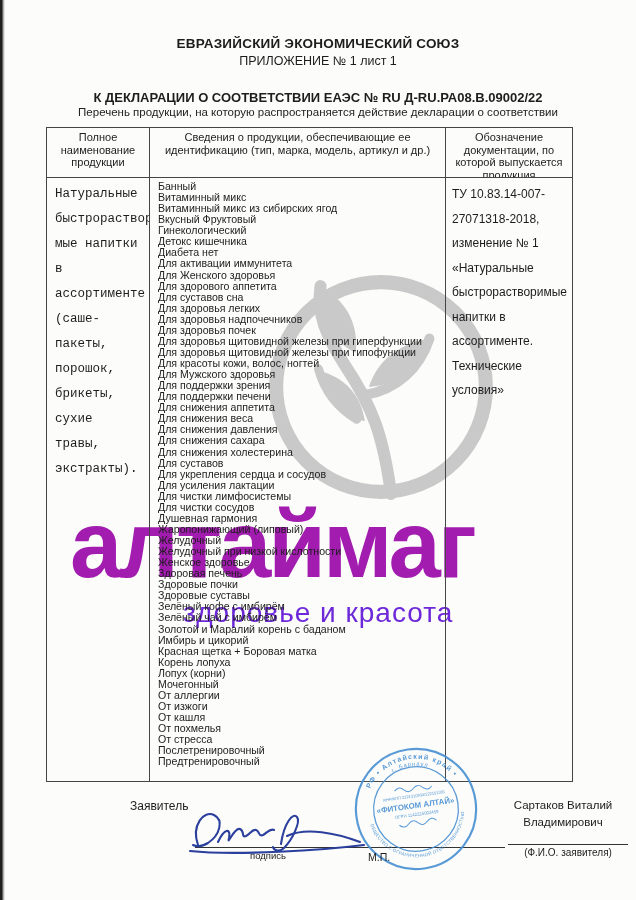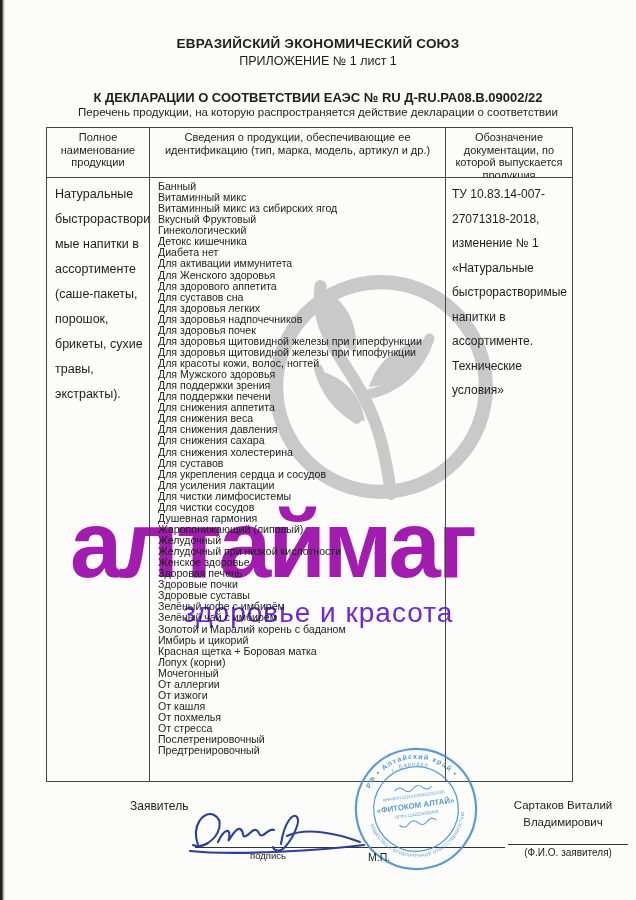--- a/index.html
+++ b/index.html
@@ -20,21 +20,21 @@
   .hdr-decl{top:90px;font-size:13px;font-weight:bold;}
   .hdr-sub{top:106px;font-size:11.5px;color:#222;}
   
   .tbl{position:absolute;left:46px;top:127px;width:527px;height:655px;z-index:2;
     border:1.5px solid #454545;box-sizing:border-box;display:grid;
     grid-template-columns:103px 296px 1fr;grid-template-rows:50px 1fr;background:transparent;}
   .cell{box-sizing:border-box;border-right:1.2px solid #454545;overflow:hidden;}
   .cell:nth-child(3n){border-right:none;}
   .hcell{border-bottom:1.2px solid #454545;font-size:11px;line-height:12.5px;text-align:center;
     padding:3px 4px 0 4px;}
-  .bcell1{padding:4px 4px 0 8px;font-size:12.5px;line-height:25px;}
+  .bcell1{padding:4px 4px 0 8px;font-size:12.5px;line-height:25px;font-family:Liberation Mono, monospace;}
   .bcell2{padding:3px 4px 0 8px;font-size:10.6px;line-height:11.07px;}
   .bcell3{padding:4px 2px 0 6px;font-size:12px;line-height:24.5px;}
   .product-line{white-space:nowrap;}
   
   .ft{position:absolute;z-index:2;}
   .ft-applicant{left:130px;top:799px;font-size:12px;}
   .sig-line{left:195px;top:847px;width:310px;height:0;border-top:1.2px solid #333;}
   .sig-caption{left:250px;top:850px;font-size:9.5px;color:#222;}
   .seal-caption{left:368px;top:851px;font-size:10.5px;z-index:5;}
   .fio-line{left:508px;top:844px;width:120px;height:0;border-top:1.2px solid #333;}
@@ -123,20 +123,21 @@
         <div class="product-line">Желудочный при низкой кислотности</div>
         <div class="product-line">Женское здоровье</div>
         <div class="product-line">Здоровая печень</div>
         <div class="product-line">Здоровые почки</div>
         <div class="product-line">Здоровые суставы</div>
         <div class="product-line">Зелёный кофе с имбирём</div>
         <div class="product-line">Зелёный чай с имбирём</div>
         <div class="product-line">Золотой и Маралий корень с баданом</div>
         <div class="product-line">Имбирь и цикорий</div>
         <div class="product-line">Красная щетка + Боровая матка</div>
+        <div class="product-line">Корень лопуха</div>
         <div class="product-line">Лопух (корни)</div>
         <div class="product-line">Мочегонный</div>
         <div class="product-line">От аллергии</div>
         <div class="product-line">От изжоги</div>
         <div class="product-line">От кашля</div>
         <div class="product-line">От похмелья</div>
         <div class="product-line">От стресса</div>
         <div class="product-line">Послетренировочный</div>
         <div class="product-line">Предтренировочный</div>
       </div>

